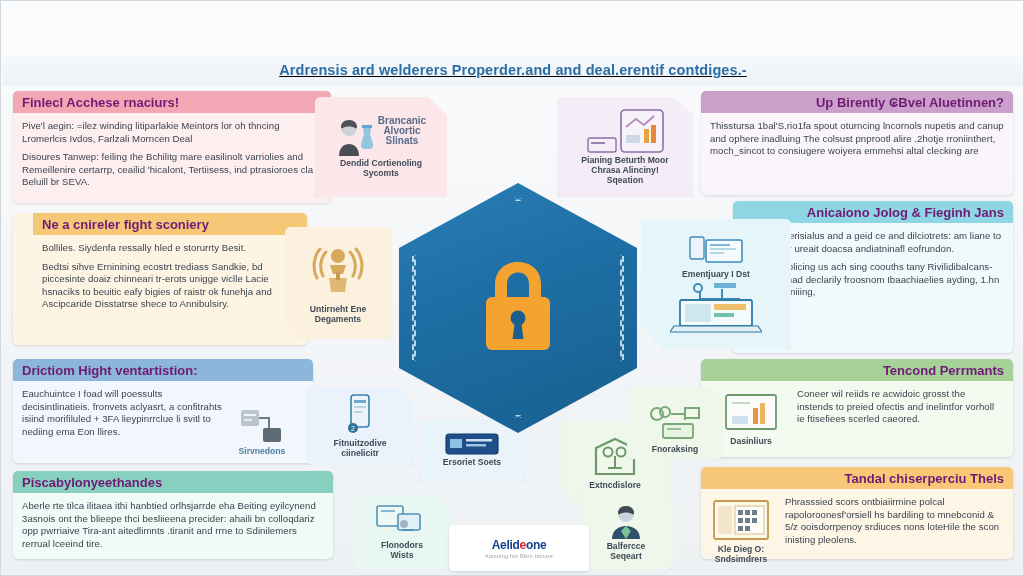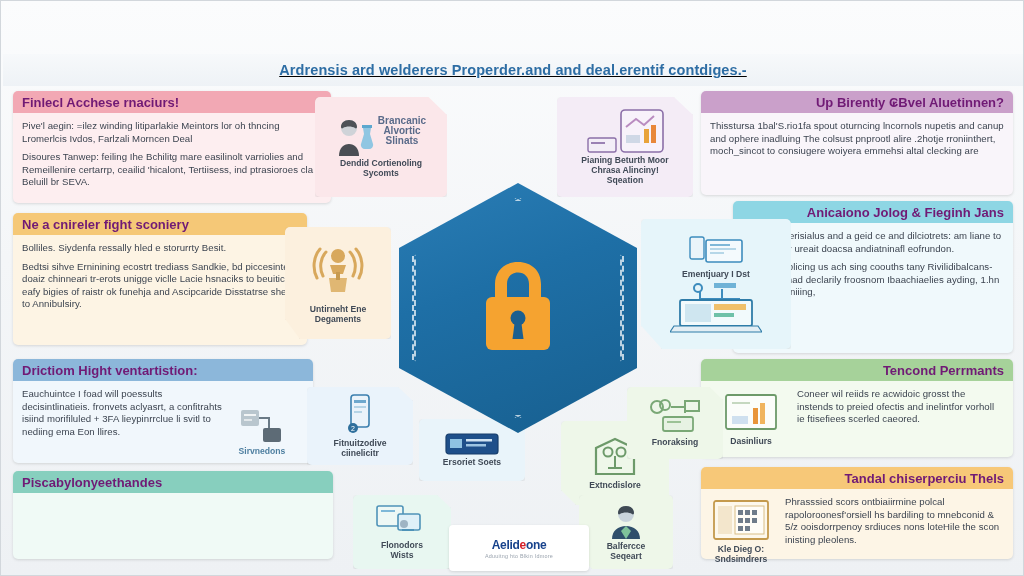--- a/index.html
+++ b/index.html
@@ -114,21 +114,21 @@
     line-height: 12.6px;
     color: #3c4450;
     margin-bottom: 6px;
     letter-spacing: .05px;
   }
   .panel-body p:last-child { margin-bottom: 0; }
 
   
   .p-pink        { background: #fdeef0; }
   .p-pink   .panel-head { background: #f2a8b4; }
-  .p-orange      { background: #fdf4e4; }
+  .p-orange      { background: #fdf4e4; padding-left: 20px; }
   .p-orange .panel-head { background: #f5c877; }
   .p-blue        { background: #f1f7fc; }
   .p-blue   .panel-head { background: #8cb7da; }
   .p-teal        { background: #f0faf6; }
   .p-teal   .panel-head { background: #87cfbe; }
   .p-purple      { background: #f9f5fa; }
   .p-purple .panel-head { background: #caa0ca; }
   .p-cyan        { background: #f0f9fc; }
   .p-cyan   .panel-head { background: #8ed6e4; }
   .p-green       { background: #f3faef; }
@@ -233,20 +233,23 @@
 
   <div class="panel p-blue" style="left:12px; top:358px; width:300px; height:104px;">
     <div class="panel-head">Drictiom Hight ventartistion:</div>
     <div class="panel-body">
       <p class="blurred" style="width:200px">Eauchuintce I foad will poessults decisintlinatieis. fronvets aclyasrt, a confitrahts isiind morifiluled + 3FA lieypinrrclue li svitl to nediing ema Eon llires.</p>
     </div>
   </div>
 
   <div class="panel p-teal" style="left:12px; top:470px; width:320px; height:88px;">
     <div class="panel-head">Piscabylonyeethandes</div>
+    <div class="panel-body">
+      <p class="blurred">Aberle rte tilca ilitaea ithi hanbtied orlhsjarrde eha Beiting eyilcynend 3asnois ont the blieepe thci besliieena precider: ahaili bn colloqdariz opp pwrriaive Tira-ant aitedlimnts .tiranit and rrne to Sdinilemers rerrual lceeind tire.</p>
+    </div>
   </div>
 
   <div class="panel p-purple" style="left:700px; top:90px; width:312px; height:104px;">
     <div class="panel-head right">Up Birently ₢Bvel Aluetinnen?</div>
     <div class="panel-body">
       <p class="blurred">Thisstursa 1bal'S.rio1fa spout oturncing lncornols nupetis and canup and ophere inadluing The colsust pnprootl alire .2hotje rroniinthert, moch_sincot to consiugere woiyera emmehsi altal clecking are</p>
     </div>
   </div>
 
   <div class="panel p-cyan" style="left:732px; top:200px; width:280px; height:152px;">
@@ -382,21 +385,21 @@
   <div class="icard c-green clip-pent2" style="left:560px; top:420px; width:108px; height:84px;">
     <svg width="50" height="42" viewBox="0 0 50 42">
       <path d="M6 38 V12 L25 3 L44 12 V38z" fill="none" stroke="#6d9a6a" stroke-width="2.2"></path>
       <circle cx="18" cy="16" r="4.5" fill="none" stroke="#6d9a6a" stroke-width="2"></circle>
       <circle cx="31" cy="16" r="4.5" fill="none" stroke="#6d9a6a" stroke-width="2"></circle>
       <path d="M25 20 v12 M18 32 h14" stroke="#6d9a6a" stroke-width="2"></path>
     </svg>
     <div class="ic-label blurred">Extncdislore</div>
   </div>
 
-  <div class="icard c-green clip-pent" style="left:626px; top:386px; width:96px; height:72px;">
+  <div class="icard c-green clip-pent" style="left:626px; top:386px; width:96px; height:72px;justify-content:flex-end;">
     <svg width="56" height="36" viewBox="0 0 56 36">
       <circle cx="10" cy="8" r="6" fill="none" stroke="#7aa876" stroke-width="2"></circle>
       <circle cx="18" cy="6" r="5" fill="none" stroke="#7aa876" stroke-width="2"></circle>
       <path d="M24 8 h14 M38 4 v10" stroke="#7aa876" stroke-width="2"></path>
       <rect x="38" y="2" width="14" height="10" fill="none" stroke="#7aa876" stroke-width="2"></rect>
       <rect x="16" y="18" width="30" height="14" rx="2" fill="#e7f2e3" stroke="#7aa876" stroke-width="1.8"></rect>
       <rect x="20" y="22" width="14" height="2" fill="#9cc296"></rect>
     </svg>
     <div class="ic-label blurred">Fnoraksing</div>
   </div>

